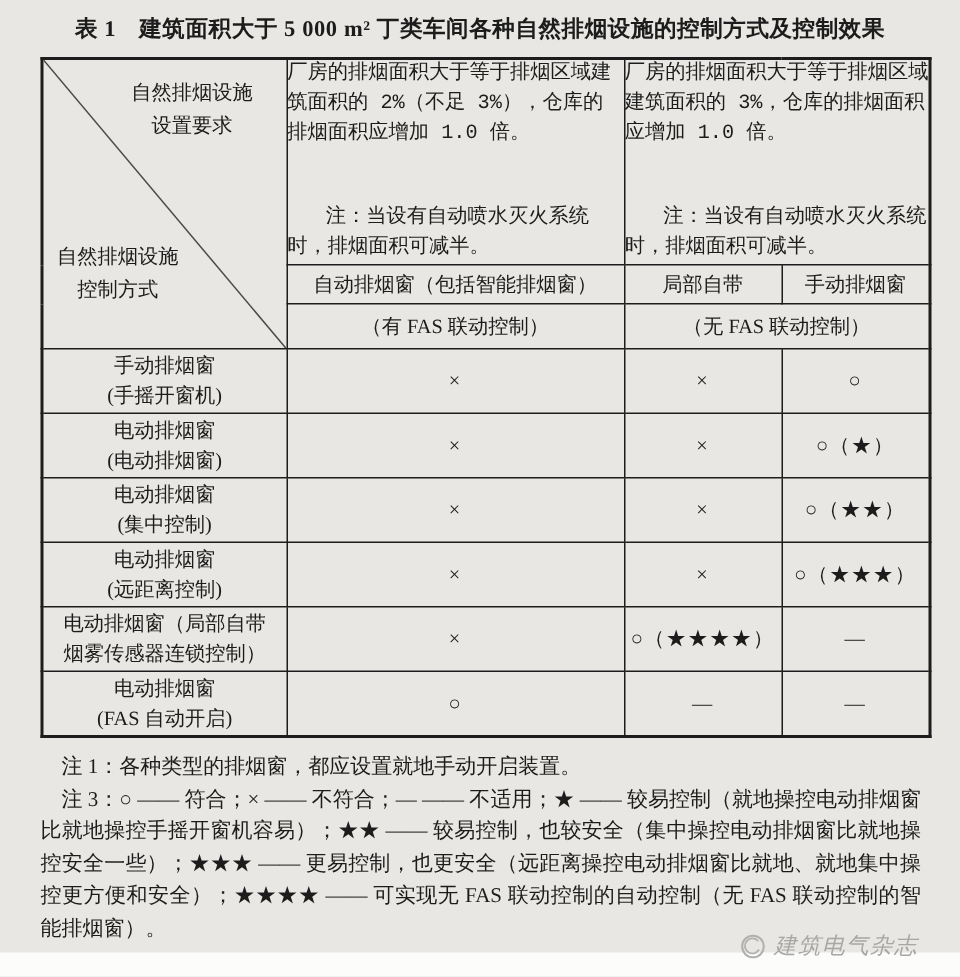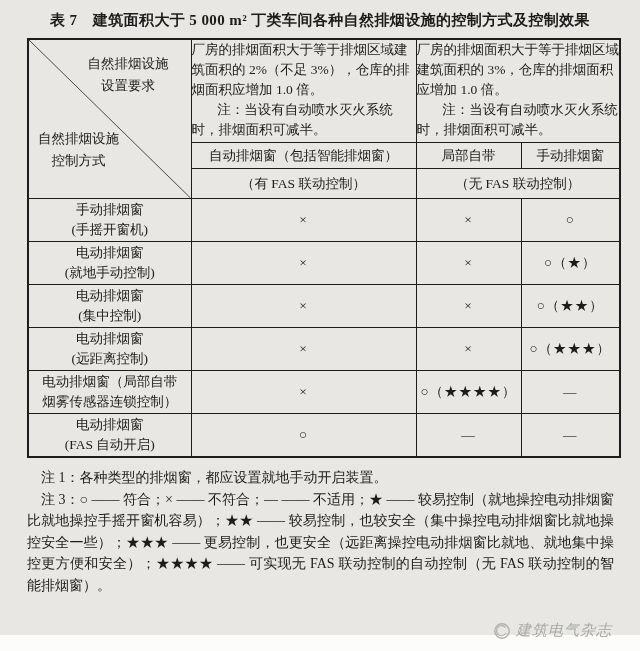--- a/index.html
+++ b/index.html
@@ -45,31 +45,31 @@
     border: 1px solid #1d1d1d;
     font-size: 13.5px;
     color: #1c1c1c;
     padding: 0;
   }
   col.c1 { width: 163px; }
   col.c2 { width: 225px; }
   col.c3 { width: 105px; }
   col.c4 { width: 99px; }
 
-  tr.row-req td { height: 102px; vertical-align: top; }
+  tr.row-req td { height: 102px; vertical-align: top; font-family: Liberation Mono, monospace; }
   tr.row-type td { height: 25px; }
   tr.row-fas td { height: 29px; }
   tr.row-data td { height: 42px; }
 
   td.req {
     text-align: left;
     padding: 5px 6px 0 7px;
     line-height: 20px;
   }
-  td.req .req-note { text-indent: 1.9em; }
+  td.req .req-note { text-indent: 1.9em; margin-top: 36px; }
 
   td.center { text-align: center; vertical-align: middle; }
 
   td.corner { position: relative; vertical-align: top; }
   td.corner svg.diag {
     position: absolute; left: 0; top: 0;
     width: 100%; height: 100%;
   }
   .corner-top {
     position: absolute; top: 13px; right: 22px;
@@ -103,21 +103,21 @@
     font-style: italic;
   }
   .watermark svg { display: block; }
 </style>
 </head>
 <body>
 
 <div class="page">
 
   <div class="title-block">
-    <div class="title-cn">表 7　建筑面积大于 5 000 m² 丁类车间各种自然排烟设施的控制方式及控制效果</div>
+    <div class="title-cn">表 1　建筑面积大于 5 000 m² 丁类车间各种自然排烟设施的控制方式及控制效果</div>
   </div>
 
   <table class="main">
     <colgroup>
         <col class="c1">
         <col class="c2">
         <col class="c3">
         <col class="c4">
       </colgroup>
 
@@ -163,21 +163,21 @@
         <div>(手摇开窗机)</div>
       </td>
       <td class="center value-cell">×</td>
       <td class="center value-cell">×</td>
       <td class="center value-cell">○</td>
     </tr>
 
     <tr class="row-data">
       <td class="label-cell">
         <div>电动排烟窗</div>
-        <div>(就地手动控制)</div>
+        <div>(电动排烟窗)</div>
       </td>
       <td class="center value-cell">×</td>
       <td class="center value-cell">×</td>
       <td class="center value-cell">○（★）</td>
     </tr>
 
     <tr class="row-data">
       <td class="label-cell">
         <div>电动排烟窗</div>
         <div>(集中控制)</div>

